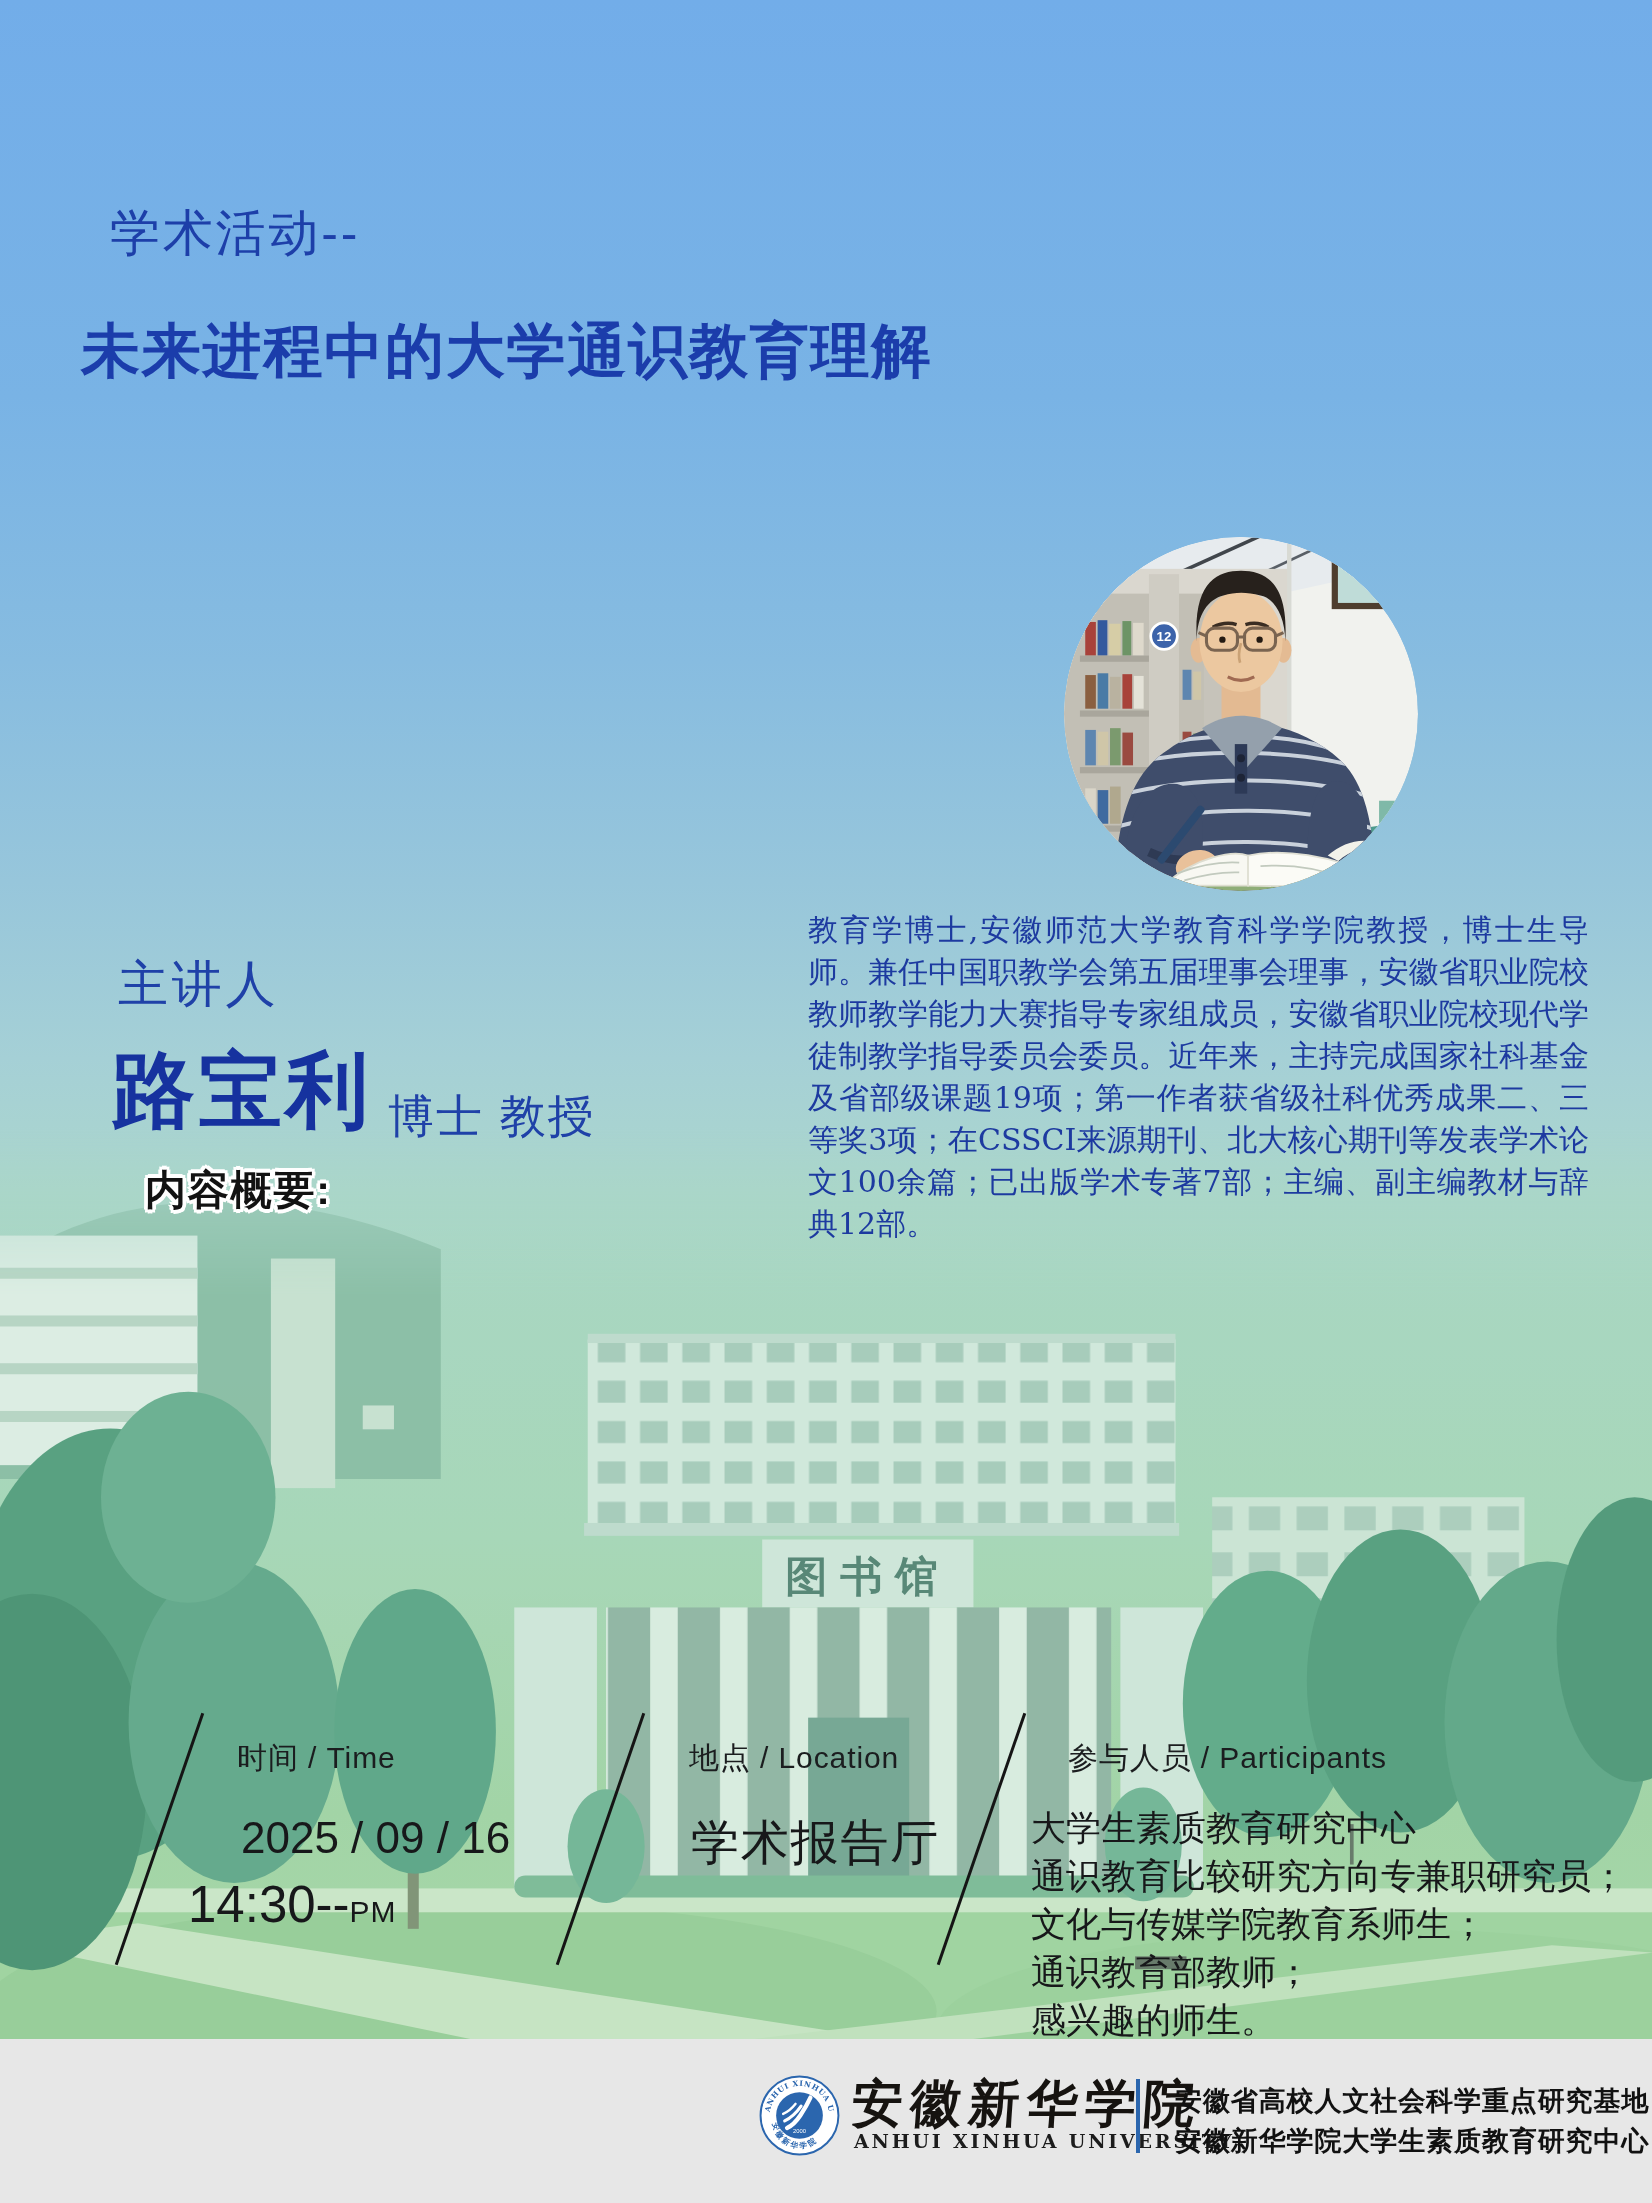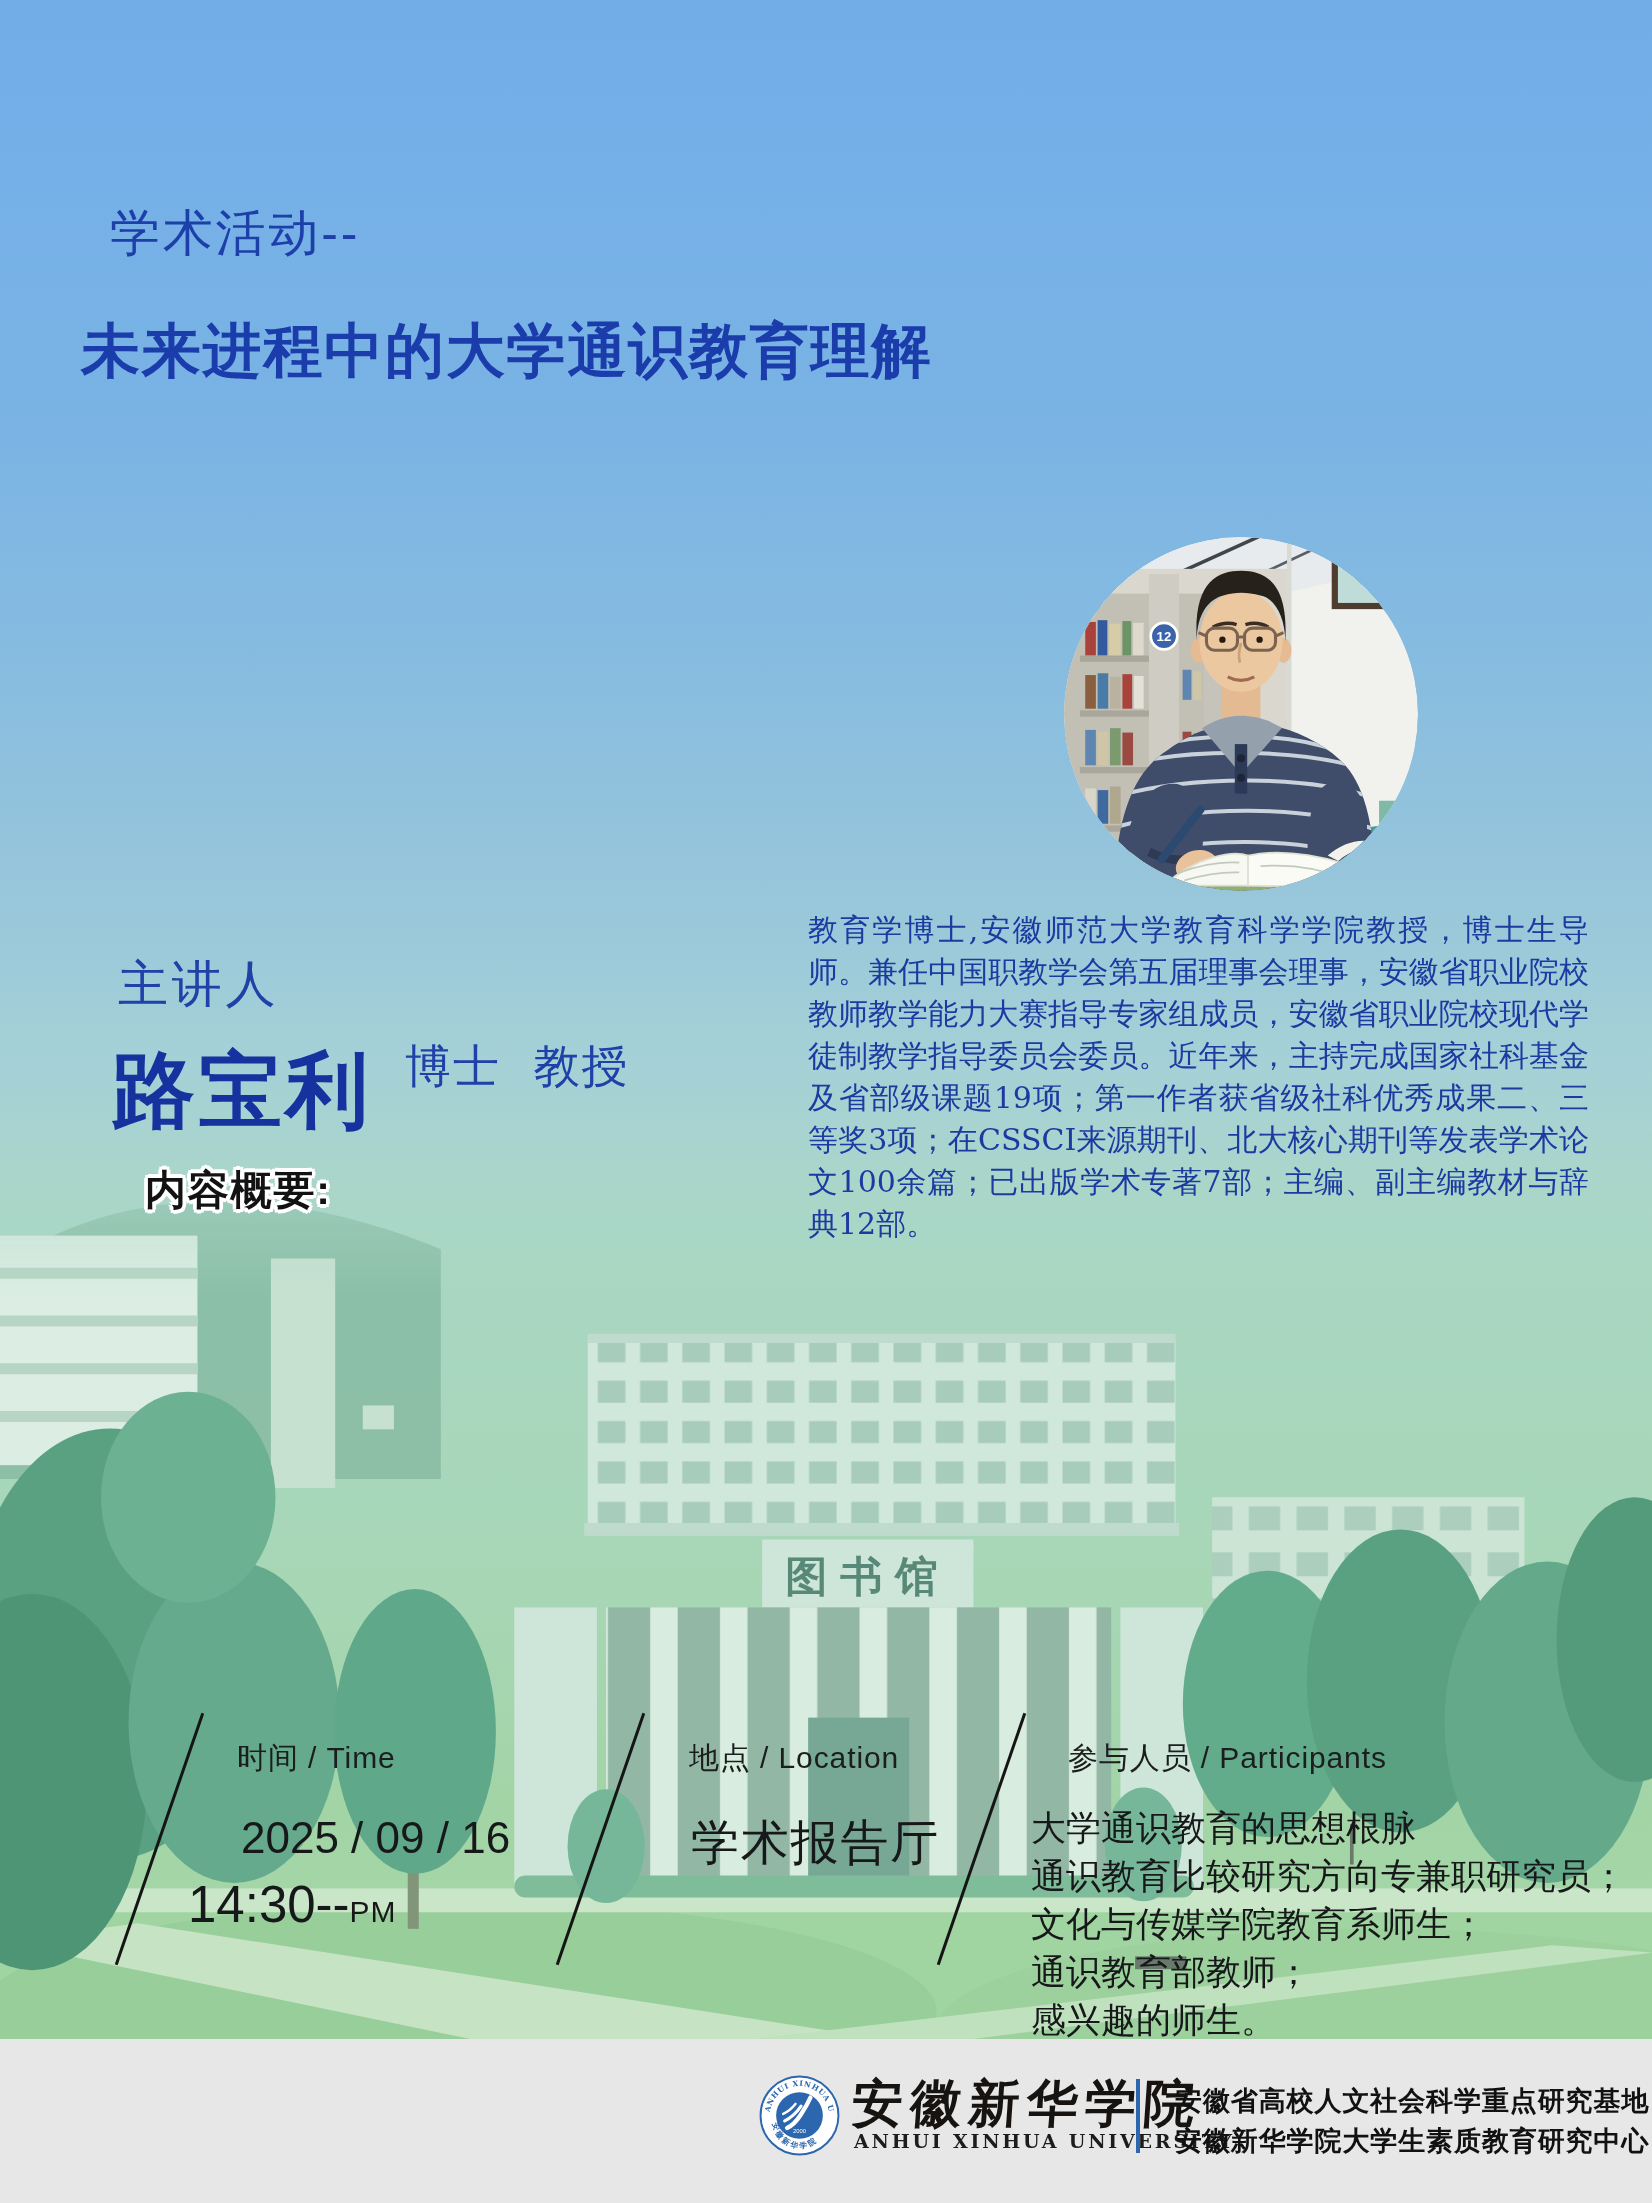--- a/index.html
+++ b/index.html
@@ -16,21 +16,21 @@
   
   .eyebrow{left:110px;top:200px;font-size:50px;letter-spacing:2.8px;color:#1d3fa9;font-weight:500;}
   .title{left:81px;top:312px;font-size:59px;font-weight:700;color:#1b3dab;letter-spacing:1.8px;}
 
   
   .portrait{left:1064px;top:537px;width:354px;height:354px;border-radius:50%;overflow:hidden;}
   .portrait svg{display:block;width:100%;height:100%;}
 
   
   .speaker-label{left:118px;top:951px;font-size:50px;color:#1f41a8;letter-spacing:3.7px;}
-  .name-row{left:112px;top:1036px;display:flex;align-items:flex-start;gap:33px;}
+  .name-row{left:112px;top:1036px;display:flex;align-items:flex-end;gap:16px;}
   .speaker-name{font-size:83px;font-weight:700;color:#16329f;font-family:"DejaVu Serif","Liberation Serif",serif;letter-spacing:3.7px;}
   .speaker-degree{font-size:46px;color:#1f41a8;letter-spacing:1.8px;}
   .bio{left:808px;top:909px;width:781px;font-size:30px;line-height:42px;color:#1d3aa0;
        font-family:"DejaVu Serif","Liberation Serif",serif;text-align:justify;}
 
   
   .outl{color:#121212;font-weight:600;
         text-shadow:-2.8px -2.8px 0 #fff,2.8px -2.8px 0 #fff,-2.8px 2.8px 0 #fff,2.8px 2.8px 0 #fff,
                     -3.7px 0 0 #fff,3.7px 0 0 #fff,0 -3.7px 0 #fff,0 3.7px 0 #fff;padding-left:28px;}
   .outline-heading{left:117px;top:1163px;font-size:41px;letter-spacing:1.8px;}
@@ -282,21 +282,21 @@
   <div class="abs time-clock">
     <span>14:30--</span>
       <span class="pm">PM</span>
   </div>
 
   <div class="abs det-label loc-label">地点 / Location</div>
   <div class="abs loc-venue">学术报告厅</div>
 
   <div class="abs det-label part-label">参与人员 / Participants</div>
   <div class="abs part-lines">
-    <div>大学通识教育的思想根脉</div>
+    <div>大学生素质教育研究中心</div>
     <div>通识教育比较研究方向专兼职研究员；</div>
     <div>文化与传媒学院教育系师生；</div>
     <div>通识教育部教师；</div>
     <div>感兴趣的师生。</div>
   </div>
 
   <div class="abs footer-band"></div>
   <div class="abs logo">
     <svg viewBox="0 0 104 104">
       <defs>

